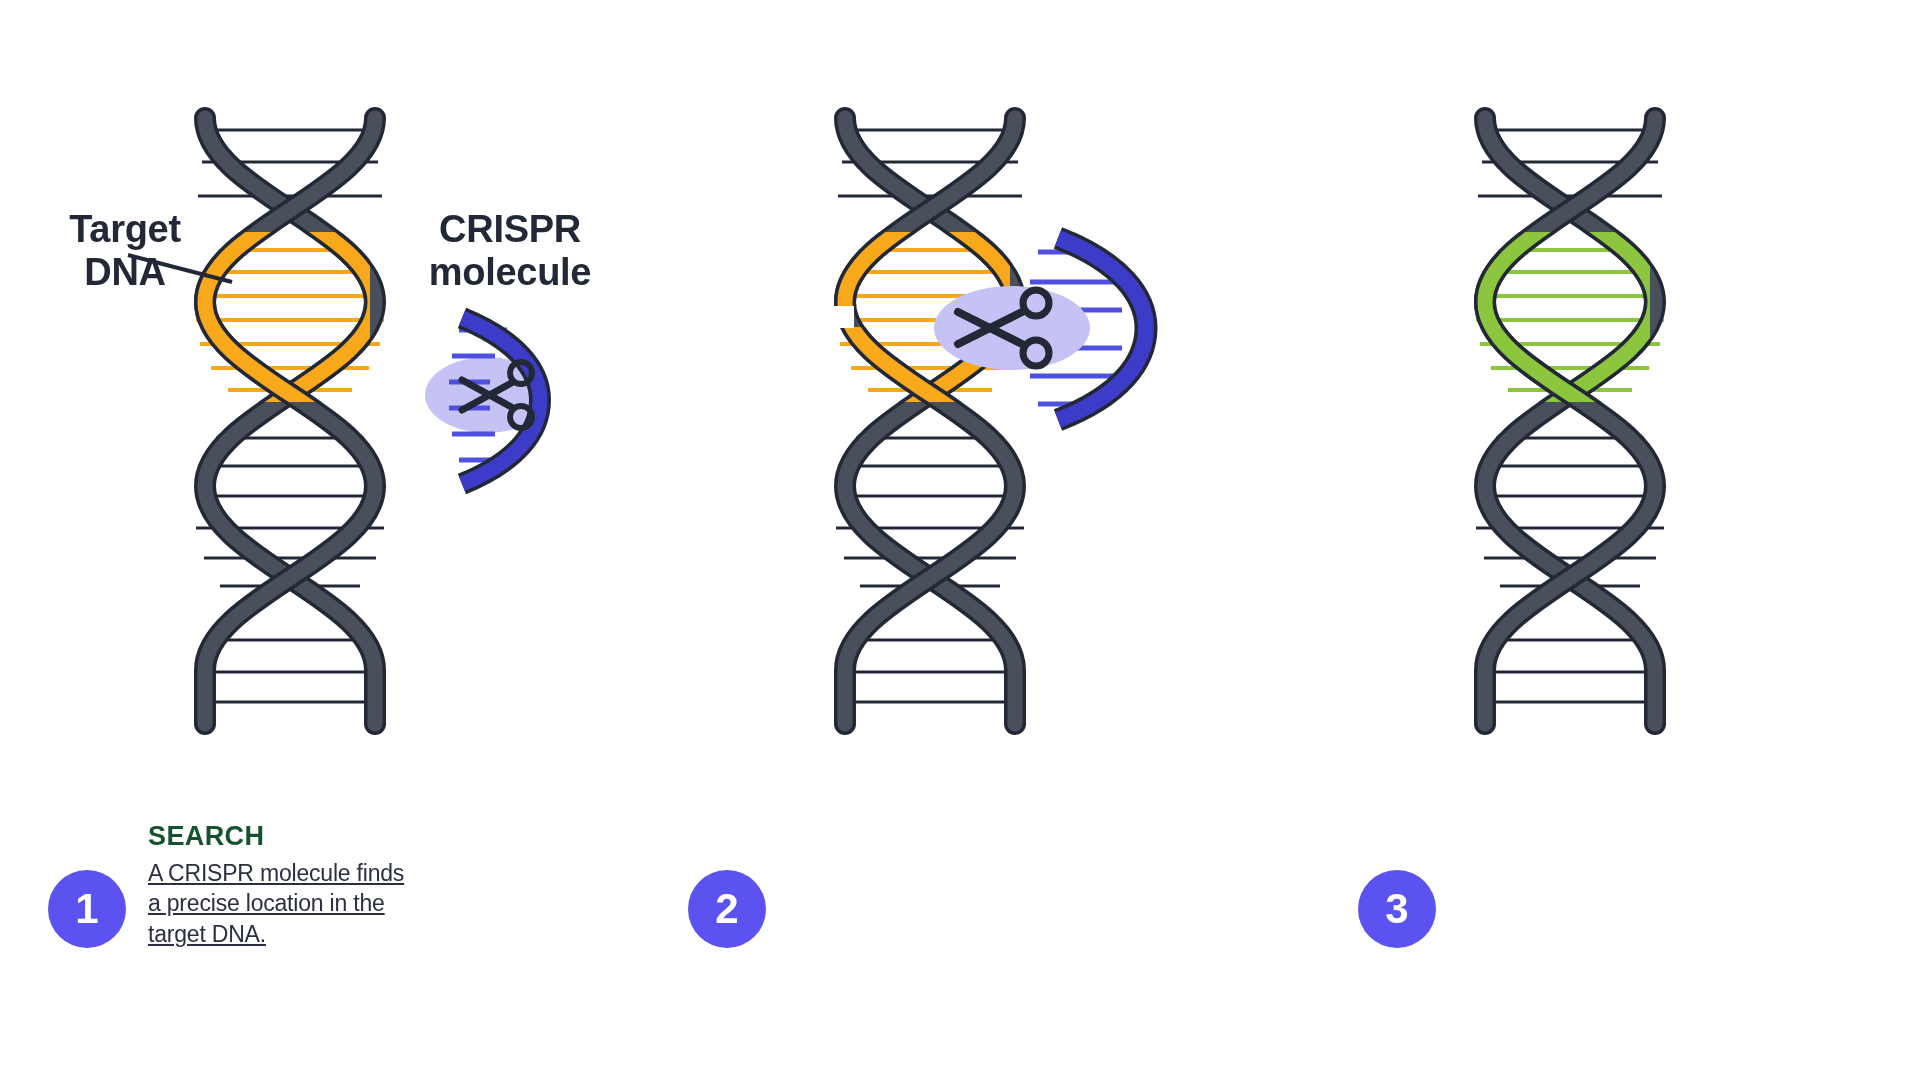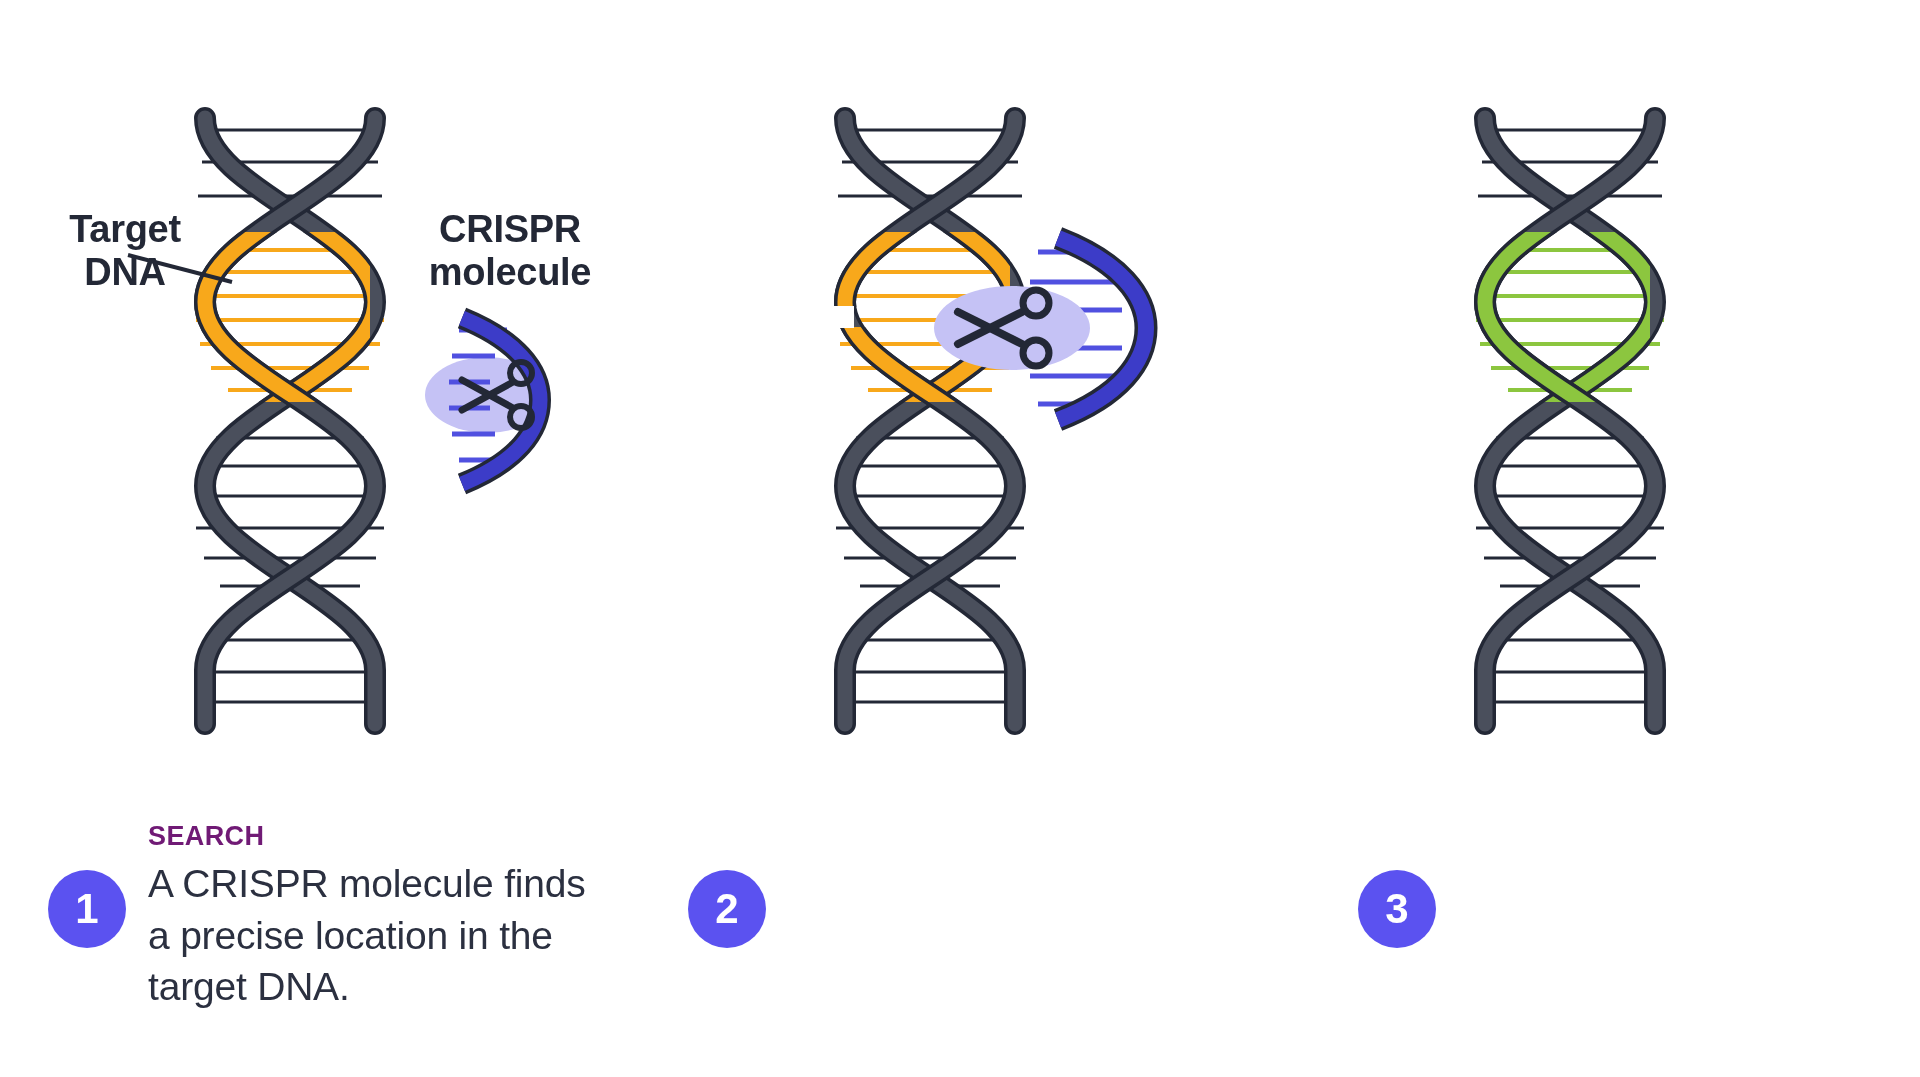--- a/index.html
+++ b/index.html
@@ -104,32 +104,33 @@
     margin-top: 48px;
     line-height: 1;
   }
   .caption-text {
     padding-top: 0;
   }
   .caption-title {
     font-size: 27px;
     font-weight: 700;
     letter-spacing: 0.4px;
-    color: #701a75;
+    color: #14532d;
     margin: 0 0 6px 0;
     line-height: 1.1;
   }
   .caption-body {
-    font-size: 39px;
+    font-size: 23px;
     font-weight: 400;
     line-height: 1.33;
     color: #2b3040;
     margin: 0;
     white-space: pre-line;
     letter-spacing: -0.2px;
+    text-decoration: underline;
   }
 </style>
 </head>
 <body>
 
 <div class="stage">
 
   <div class="illustrations">
 
     <div class="panel-art p1">

